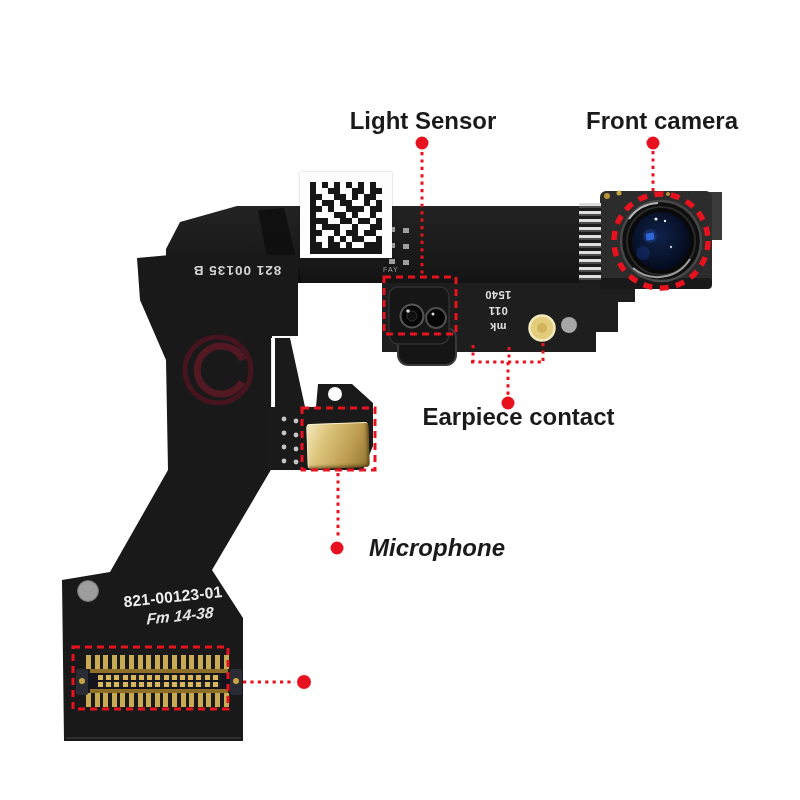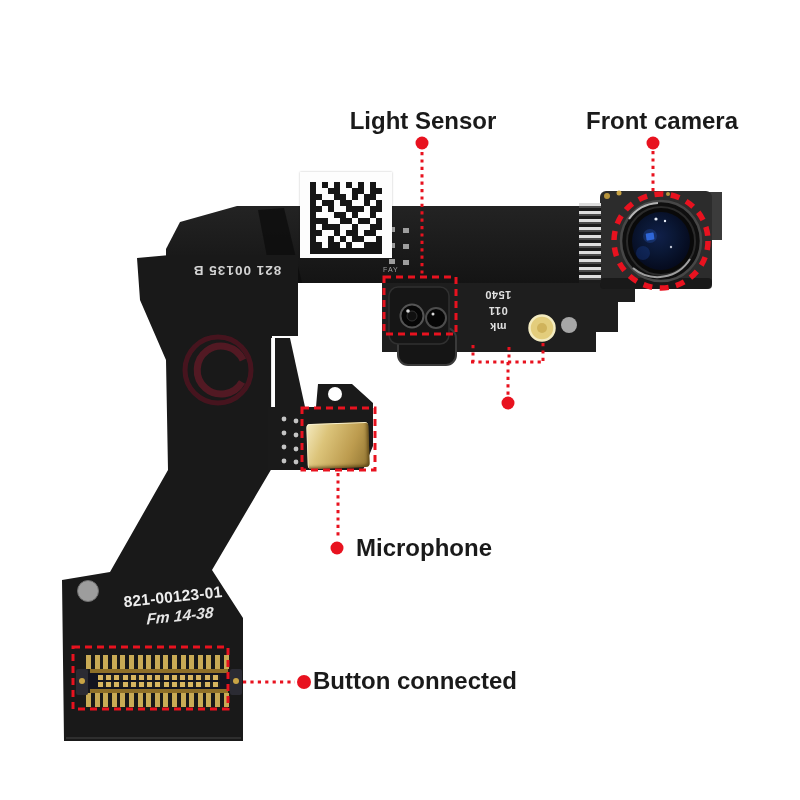--- a/index.html
+++ b/index.html
@@ -363,16 +363,16 @@
       <circle cx="422" cy="143" r="6.5"></circle>
       <circle cx="653" cy="143" r="6.5"></circle>
       <circle cx="508" cy="403" r="6.5"></circle>
       <circle cx="337" cy="548" r="6.5"></circle>
       <circle cx="304" cy="682" r="7"></circle>
     </g>
   </svg>
 
   <div class="callout center" style="left:576px;top:108px;width:172px;">Front camera</div>
   <div class="callout center" style="left:338px;top:108px;width:170px;">Light Sensor</div>
-  <div class="callout" style="left:356px;top:535px;">Microphone</div>
-  <div class="callout" style="left:313px;top:668px;">Button connected</div>
+  <div class="callout center" style="left:416px;top:404px;width:205px;">Earpiece contact</div>
+  <div class="callout" style="left:369px;top:535px;font-style:italic;">Microphone</div>
 
 </div>
 
 </body></html>

